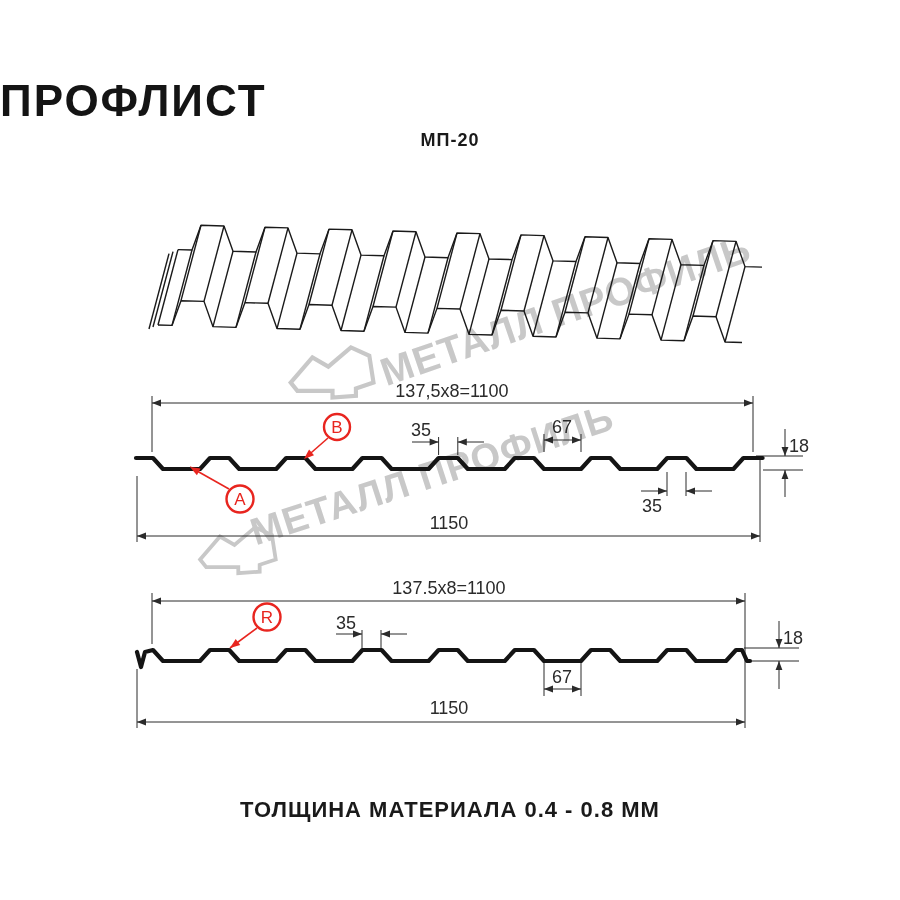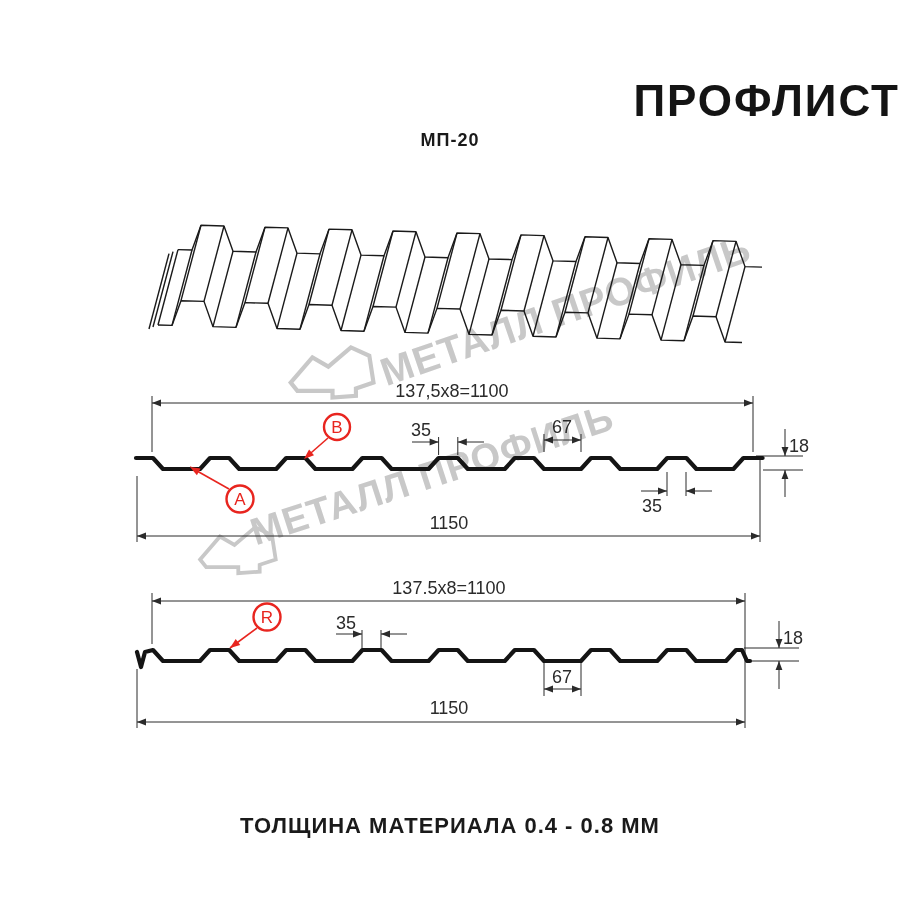--- a/index.html
+++ b/index.html
@@ -1,23 +1,23 @@
 <!DOCTYPE html>
 <html><head>
 <meta charset="utf-8">
 <style>
   html,body{margin:0;padding:0;}
   body{width:900px;height:900px;background:#ffffff;position:relative;overflow:hidden;
        font-family:"Liberation Sans",sans-serif;}
-  .title{position:absolute;top:76px;left:0;width:900px;text-align:right;
+  .title{position:absolute;top:76px;left:0;width:900px;text-align:left;
          font-size:44px;font-weight:bold;letter-spacing:2px;color:#141414;}
   .subtitle{position:absolute;top:130px;left:0;width:900px;text-align:center;
          font-size:18px;font-weight:600;letter-spacing:1px;color:#1a1a1a;}
   .footer{position:absolute;top:797px;left:0;width:900px;text-align:center;
-         font-size:22px;font-weight:bold;letter-spacing:1px;color:#1a1a1a;margin-top:16px;}
+         font-size:22px;font-weight:bold;letter-spacing:1px;color:#1a1a1a;}
   .wm{position:absolute;font-weight:bold;color:#c8c8c8;white-space:nowrap;
       transform-origin:0 50%;letter-spacing:1px;}
   .wm1{left:382px;top:352px;font-size:39px;transform:rotate(-19deg);}
   .wm2{left:252px;top:512px;font-size:38px;transform:rotate(-18deg);}
   .logo{position:absolute;}
   .logo1{left:284px;top:336px;}
   .logo2{left:194px;top:516px;}
   svg.main{position:absolute;left:0;top:0;}
   .dimtxt{font-size:18px;fill:#2b2b2b;}
   .redtxt{font-size:17px;fill:#e8251f;}

